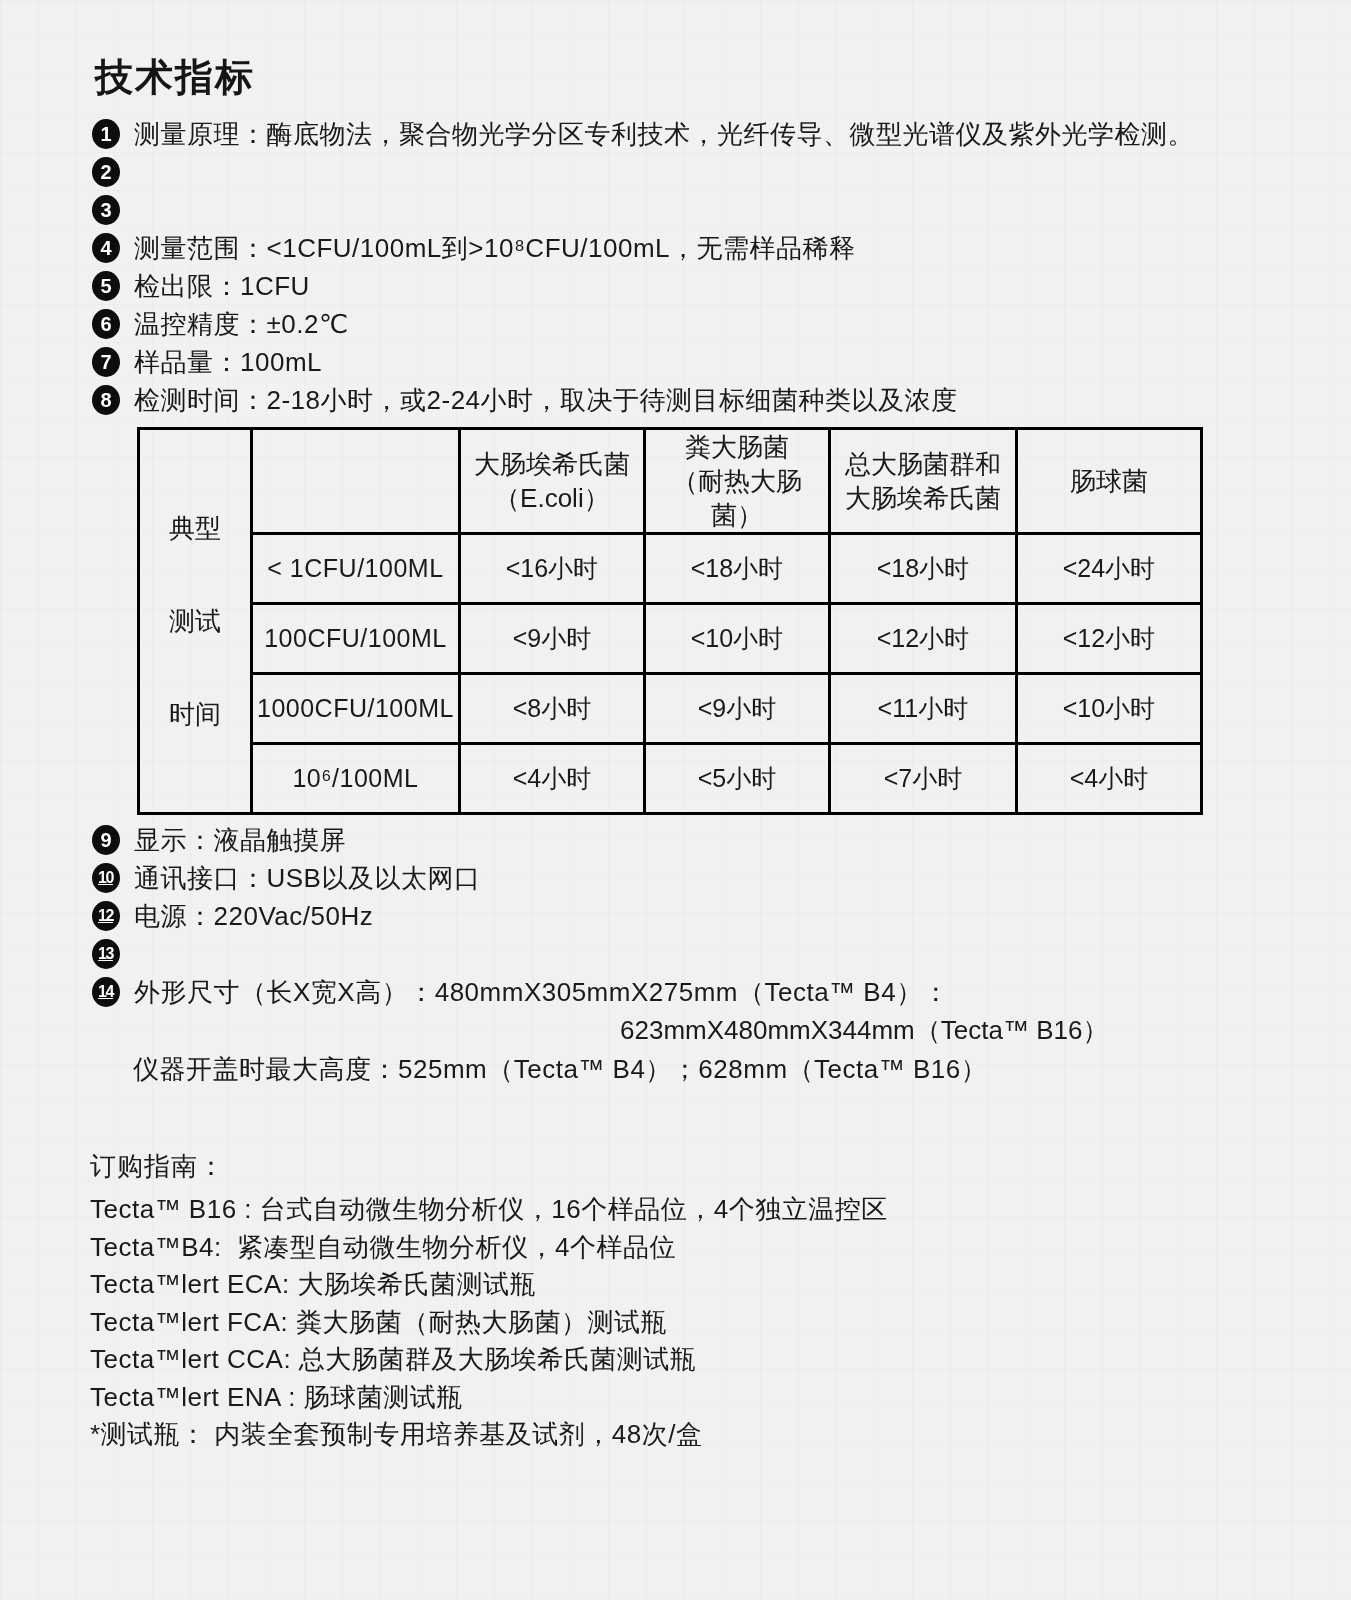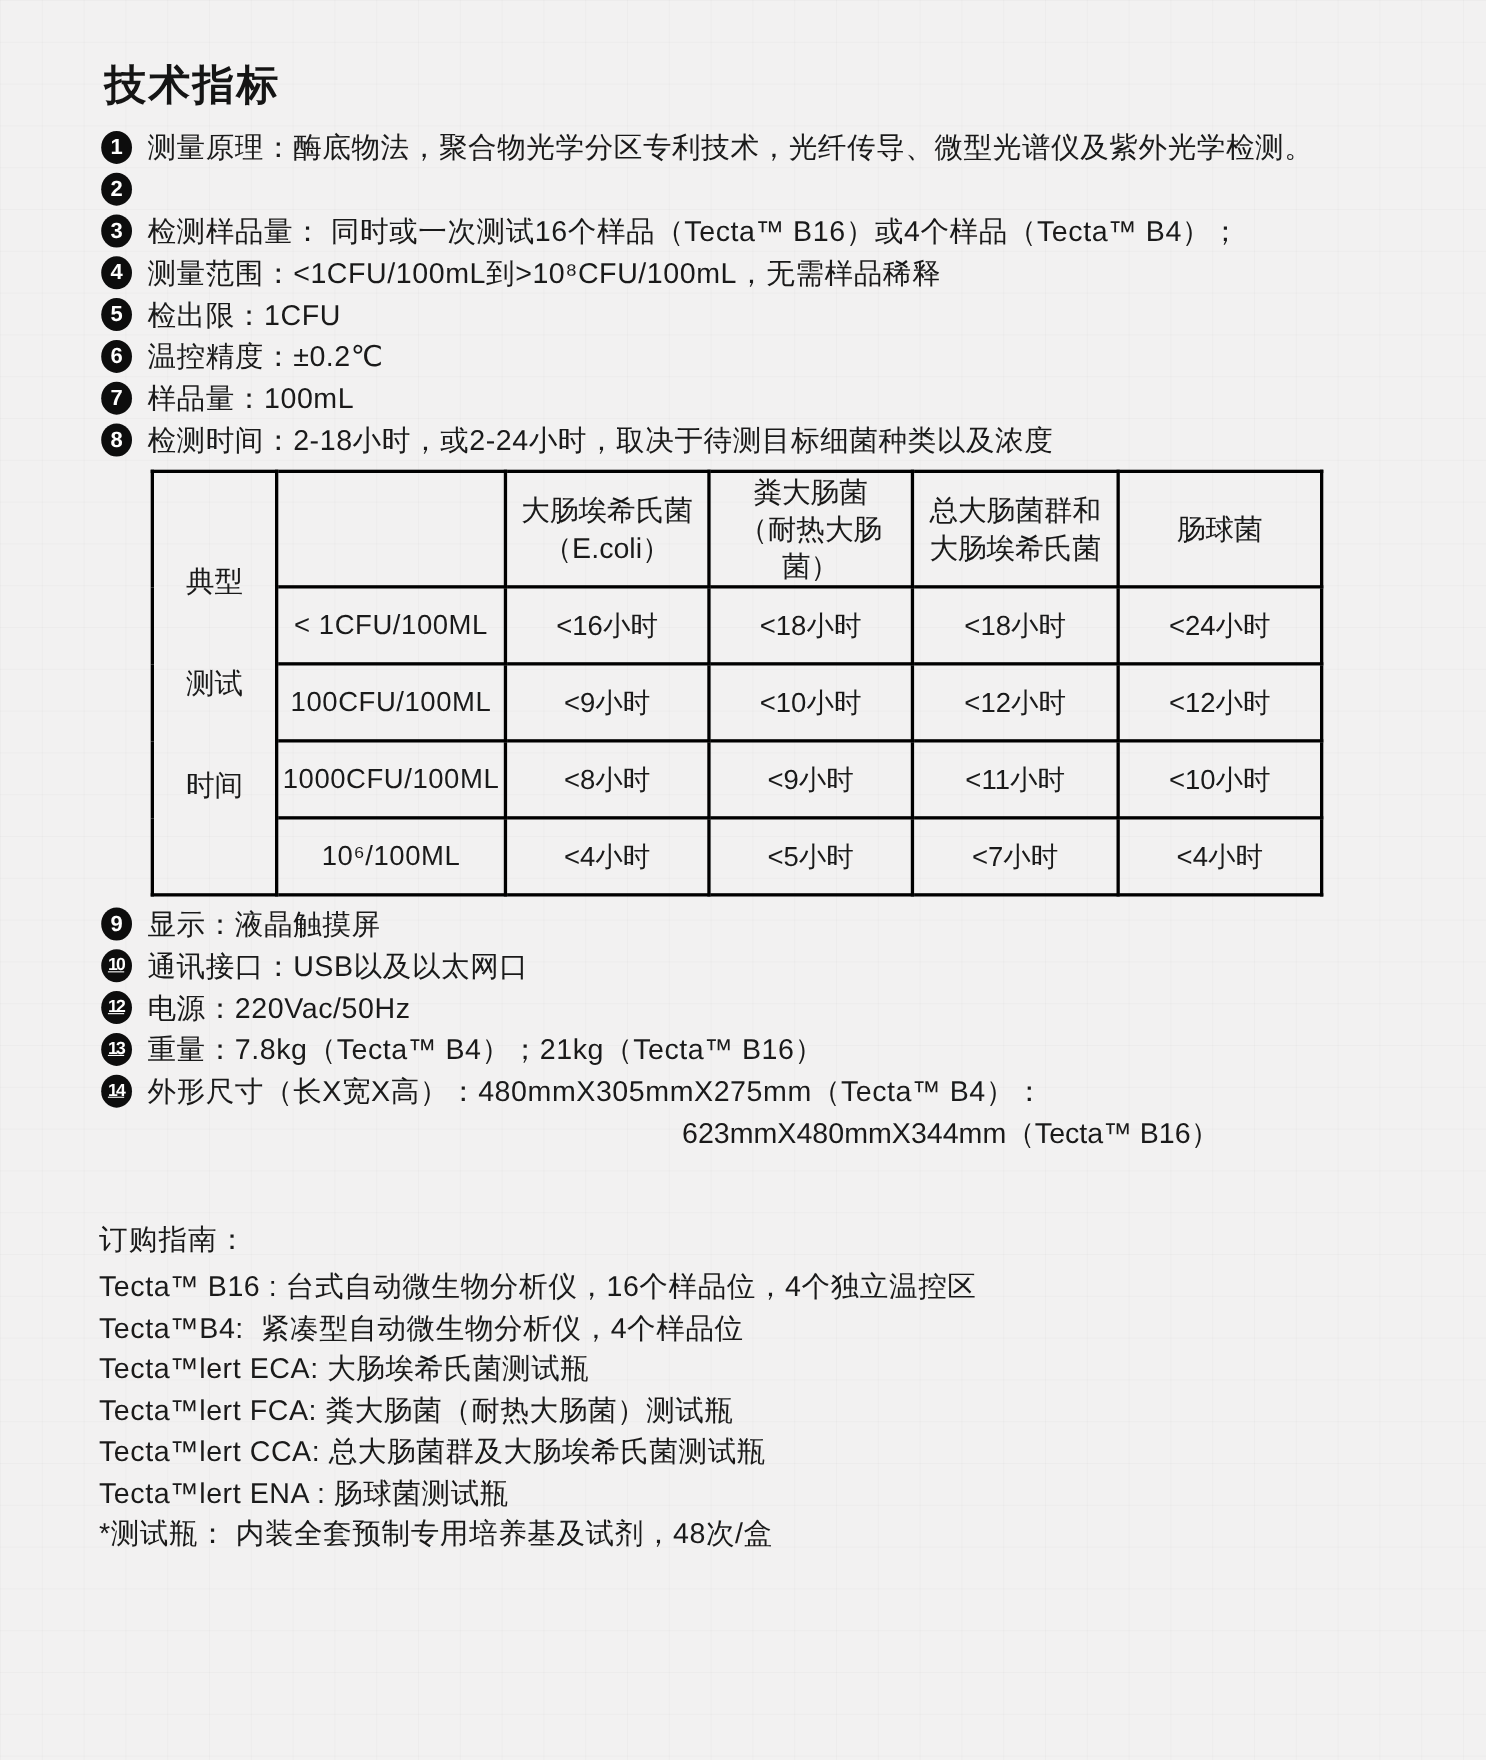--- a/index.html
+++ b/index.html
@@ -96,21 +96,20 @@
   <div class="spec-list top">
     <div class="spec-line">
       <span class="badge">1</span>
       <span class="text">测量原理：酶底物法，聚合物光学分区专利技术，光纤传导、微型光谱仪及紫外光学检测。</span>
     </div>
     <div class="spec-line">
       <span class="badge">2</span>
     </div>
     <div class="spec-line">
       <span class="badge">3</span>
-      <span class="text">检测样品量： 同时或一次测试16个样品（Tecta™ B16）或4个样品（Tecta™ B4）；</span>
     </div>
     <div class="spec-line">
       <span class="badge">4</span>
       <span class="text">测量范围：&lt;1CFU/100mL到&gt;10⁸CFU/100mL，无需样品稀释</span>
     </div>
     <div class="spec-line">
       <span class="badge">5</span>
       <span class="text">检出限：1CFU</span>
     </div>
     <div class="spec-line">
@@ -193,30 +192,30 @@
     <div class="spec-line">
       <span class="badge wide">10</span>
       <span class="text">通讯接口：USB以及以太网口</span>
     </div>
     <div class="spec-line">
       <span class="badge wide">12</span>
       <span class="text">电源：220Vac/50Hz</span>
     </div>
     <div class="spec-line">
       <span class="badge wide">13</span>
-      <span class="text">重量：7.8kg（Tecta™ B4）；21kg（Tecta™ B16）</span>
     </div>
     <div class="spec-line">
       <span class="badge wide">14</span>
       <span class="text">外形尺寸（长X宽X高）：480mmX305mmX275mm（Tecta™ B4）：</span>
     </div>
   </div>
 
   <div class="dims-extra">
     <div class="dim2">623mmX480mmX344mm（Tecta™ B16）</div>
+    <div class="note">仪器开盖时最大高度：525mm（Tecta™ B4）；628mm（Tecta™ B16）</div>
   </div>
 
   <div class="ordering">
     <div class="ordering-title">订购指南：</div>
     <div class="ordering-items">
       <div class="ordering-item">Tecta™ B16 : 台式自动微生物分析仪，16个样品位，4个独立温控区</div>
       <div class="ordering-item">Tecta™B4:  紧凑型自动微生物分析仪，4个样品位</div>
       <div class="ordering-item">Tecta™lert ECA: 大肠埃希氏菌测试瓶</div>
       <div class="ordering-item">Tecta™lert FCA: 粪大肠菌（耐热大肠菌）测试瓶</div>
       <div class="ordering-item">Tecta™lert CCA: 总大肠菌群及大肠埃希氏菌测试瓶</div>

